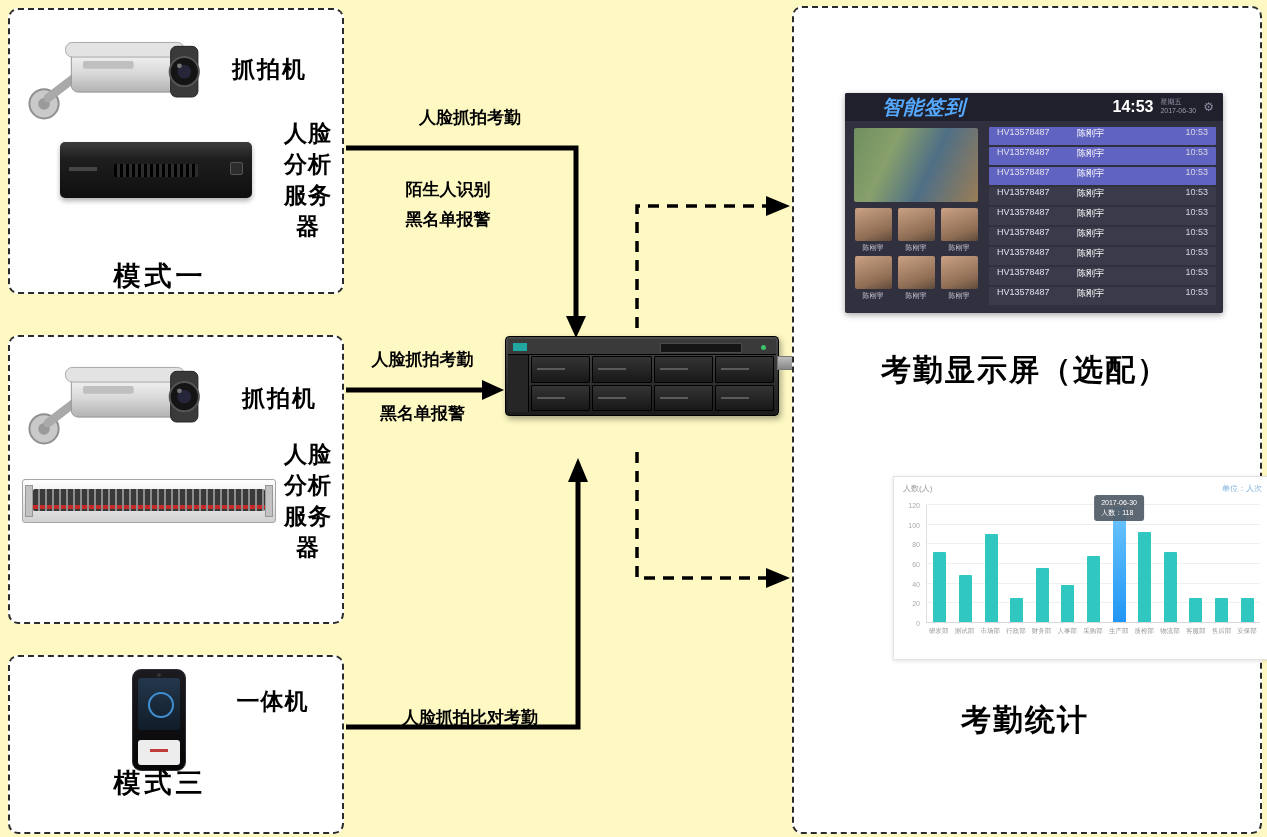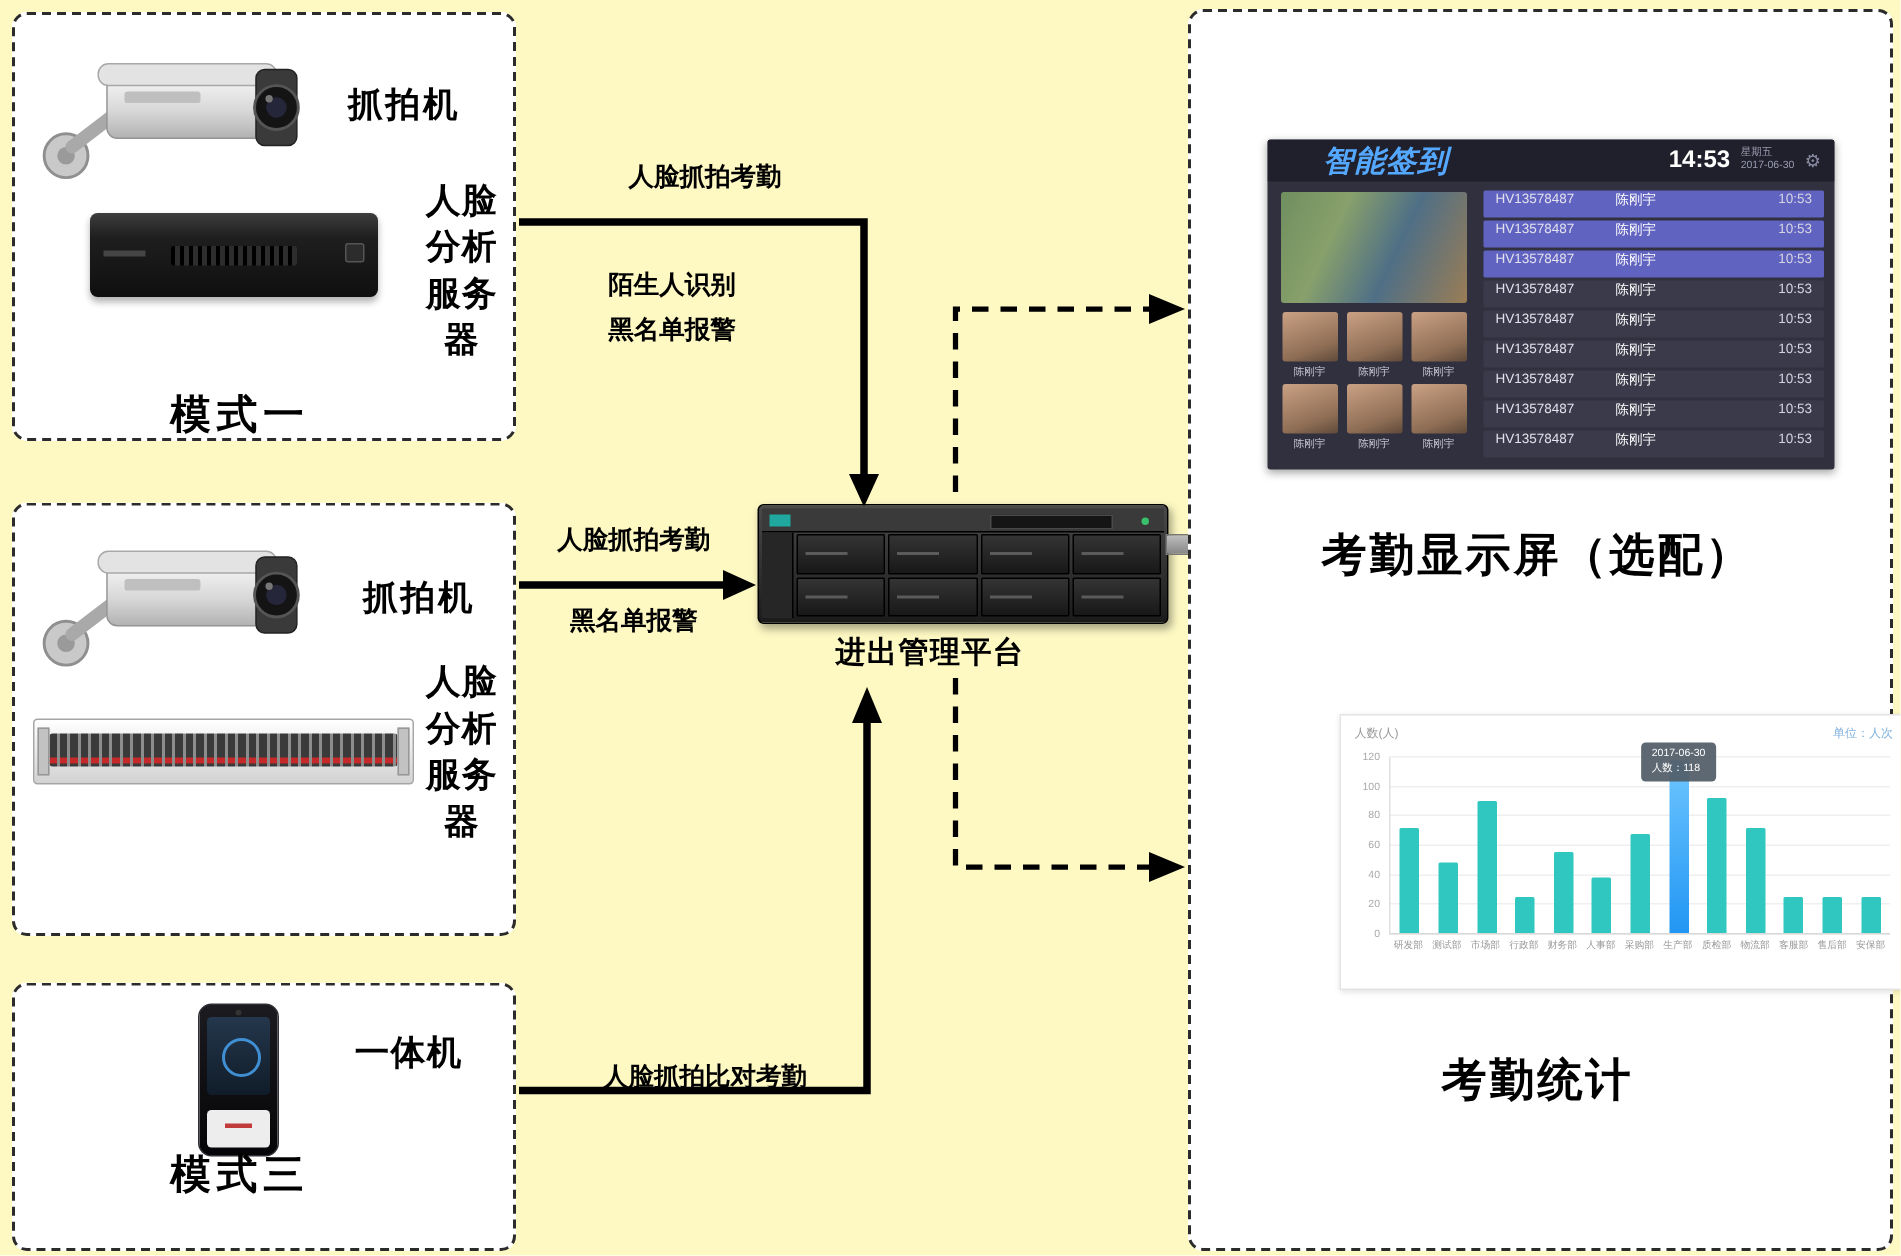--- a/index.html
+++ b/index.html
@@ -211,21 +211,20 @@
         <div class="bay"></div>
         <div class="bay"></div>
         <div class="bay"></div>
         <div class="bay"></div>
         <div class="bay"></div>
         <div class="bay"></div>
         <div class="bay"></div>
       </div>
   </div>
   <div class="p-rail"></div>
-  <div class="platform-label">进出管理平台</div>
 
   <div class="output-box" style="left:792px;top:6px;width:466px;height:824px;"></div>
 
   <div class="display-panel">
     <div class="dp-header">
       <span class="dp-title">智能签到</span>
       <span class="dp-spacer"></span>
       <span class="dp-time">14:53</span>
       <span class="dp-date">
         <span>星期五</span>

